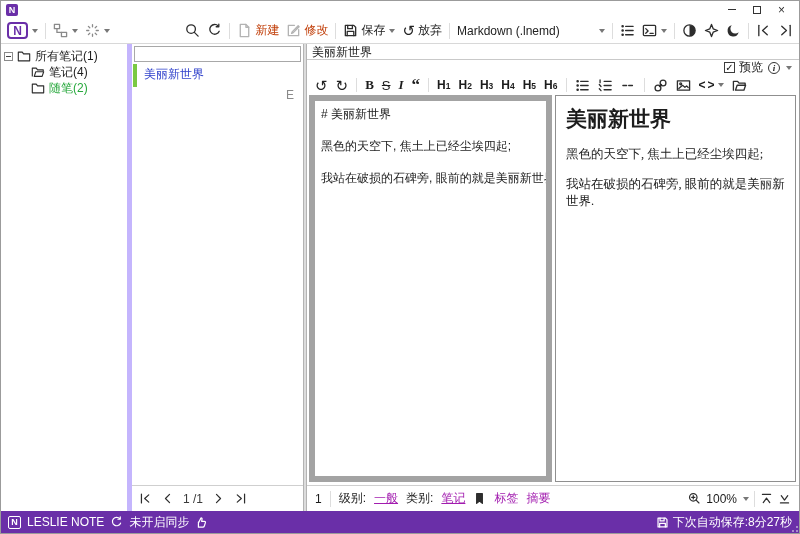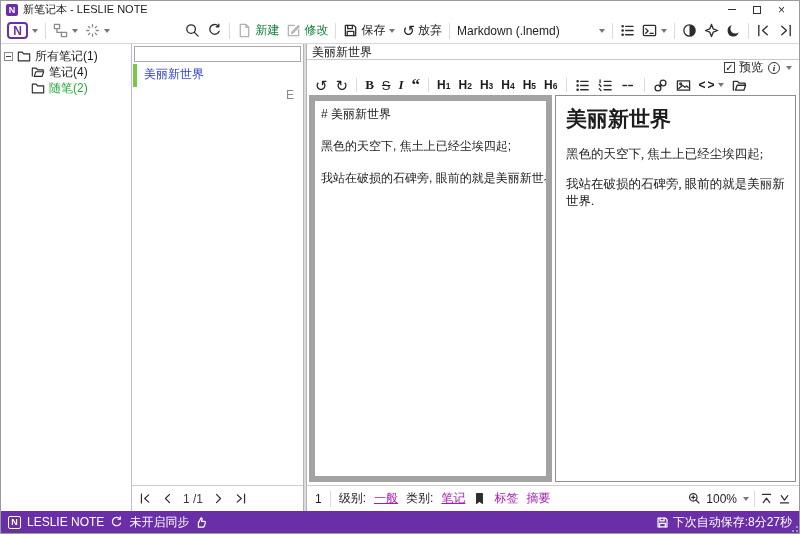--- a/index.html
+++ b/index.html
@@ -12,33 +12,33 @@
   .tb-logo { width:12px; height:12px; background:#6A2FA8; color:#fff; font-size:9px; font-weight:bold; display:flex; align-items:center; justify-content:center; border-radius:2px; }
   .win-btns { margin-left:auto; display:flex; }
   .wb { width:25px; height:15px; display:flex; align-items:center; justify-content:center; color:#333; font-size:12px; }
   .min-glyph { width:8px; border-bottom:1px solid #333; }
   .max-glyph { width:8px; height:8px; border:1px solid #333; }
 
   
   .toolbar { display:flex; align-items:center; gap:7px; padding:0 6px; border-bottom:1px solid #d8d8d8; background:#fff; }
   .vsep { width:1px; height:16px; background:#ddd; }
   .tbtn { display:flex; align-items:center; gap:3px; color:#222; white-space:nowrap; }
-  .tbtn.disabled { color:#15803d; }
+  .tbtn.disabled { color:#c2410c; }
   .tbtn.disabled svg { stroke:#b3b3b3; }
   .dar { width:0; height:0; border-left:3px solid transparent; border-right:3px solid transparent; border-top:4px solid #777; margin-left:1px; }
   .n-logo { width:21px; height:17px; border:2px solid #6A2FA8; border-radius:4px; color:#6A2FA8; font-weight:bold; font-size:12px; display:flex; align-items:center; justify-content:center; }
   .push { margin-left:auto; }
   svg.i { width:15px; height:15px; stroke:#2d2d2d; fill:none; stroke-width:1.4; stroke-linecap:round; stroke-linejoin:round; }
   svg.i13 { width:13px; height:13px; stroke:#2d2d2d; fill:none; stroke-width:1.5; stroke-linecap:round; stroke-linejoin:round; }
   svg.gray { stroke:#8a8a8a; }
 
   
   .main { display:grid; grid-template-columns:131px 171px 4px 1fr; overflow:hidden; }
 
-  .sidebar { border-right:1px solid #c4b5fd; padding-top:4px; overflow:hidden; }
+  .sidebar { border-right:5px solid #c4b5fd; padding-top:4px; overflow:hidden; }
   .tree-row { display:flex; align-items:center; gap:4px; height:16px; padding-left:3px; }
   .tree-row.child { padding-left:30px; }
   .expander { width:9px; height:9px; border:1px solid #8a8a8a; display:flex; align-items:center; justify-content:center; background:#fff; flex:none; }
   .expander .minus { width:5px; border-bottom:1px solid #444; }
   svg.fold { width:14px; height:14px; stroke:#2d2d2d; fill:none; stroke-width:1.3; stroke-linejoin:round; flex:none; }
   .c-green { color:#27A83C; }
   .c-orange { color:#F08200; }
 
   .mid { display:flex; flex-direction:column; overflow:hidden; }
   .filter { margin:2px; height:16px; border:1px solid #a8a8a8; outline:none; font:inherit; padding:0 3px; }
@@ -88,21 +88,20 @@
   .grip { position:absolute; right:1px; bottom:1px; width:8px; height:8px; }
   .grip i { position:absolute; width:2px; height:2px; background:#a98ccc; }
 </style>
 </head>
 <body>
 
 <div class="app">
 
   <div class="titlebar">
     <span class="tb-logo">N</span>
-    <span>新笔记本 - LESLIE NOTE</span>
     <div class="win-btns">
       <span class="wb">
           <span class="min-glyph"></span>
         </span>
       <span class="wb">
           <span class="max-glyph"></span>
         </span>
       <span class="wb">×</span>
     </div>
   </div>

